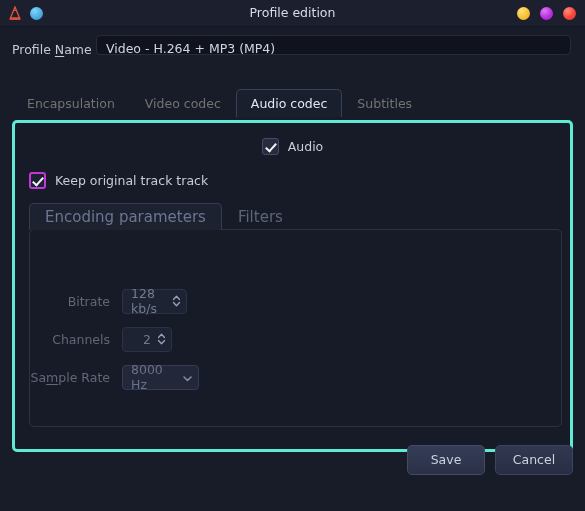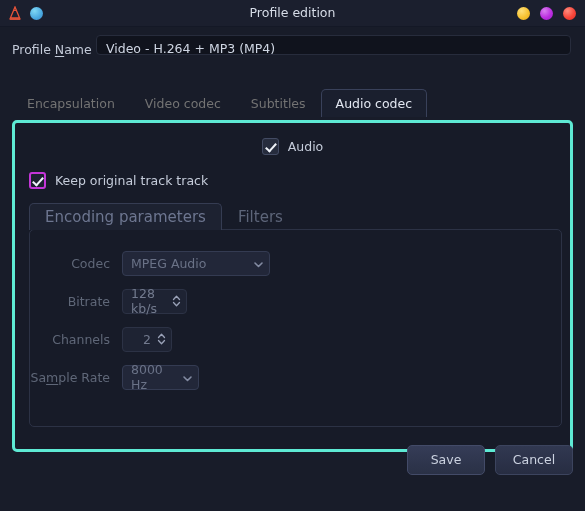--- a/index.html
+++ b/index.html
@@ -343,22 +343,22 @@
 </div>
 
 <div class="profile-row">
   <div class="profile-label"><span>Profile </span><u>N</u><span>ame</span></div>
   <div class="profile-input" placeholder="">Video - H.264 + MP3 (MP4)</div>
 </div>
 
 <div class="tabbar">
   <div class="tab">Encapsulation</div>
   <div class="tab">Video codec</div>
+  <div class="tab active">Audio codec</div>
   <div class="tab">Subtitles</div>
-  <div class="tab active">Audio codec</div>
 </div>
 
 <div class="panel">
 
   <div class="audio-row">
     <span class="cbox checked"></span>
     <span class="cb-label">Audio</span>
   </div>
 
   <div class="keep-row">
@@ -366,31 +366,20 @@
     <span class="cb-label">Keep original track track</span>
   </div>
 
   <div class="subtabbar">
     <div class="subtab active">Encoding parameters</div>
     <div class="subtab">Filters</div>
   </div>
 
   <div class="groupbox">
 
-    <div class="frow" style="top:20px;">
-      <span class="flabel">Codec</span>
-      <span class="combo" style="width:148px;">
-        <span>MPEG Audio</span>
-        <span class="chev">
-          <svg width="11" height="11" viewBox="0 0 11 11">
-              <path d="M2 4 L5.5 7.5 L9 4" fill="none" stroke="#838ba2" stroke-width="1.6" stroke-linecap="round" stroke-linejoin="round"></path>
-            </svg>
-        </span>
-      </span>
-    </div>
 
     <div class="frow" style="top:58px;">
       <span class="flabel">Bitrate</span>
       <span class="spin" style="width:65px;">
         <span>128 kb/s</span>
         <span class="updown">
           <svg width="9" height="14" viewBox="0 0 9 14">
               <path d="M1.5 5.5 L4.5 2.3 L7.5 5.5" fill="none" stroke="#9aa2b8" stroke-width="1.3" stroke-linecap="round" stroke-linejoin="round"></path>
               <path d="M1.5 8.5 L4.5 11.7 L7.5 8.5" fill="none" stroke="#9aa2b8" stroke-width="1.3" stroke-linecap="round" stroke-linejoin="round"></path>
             </svg>

